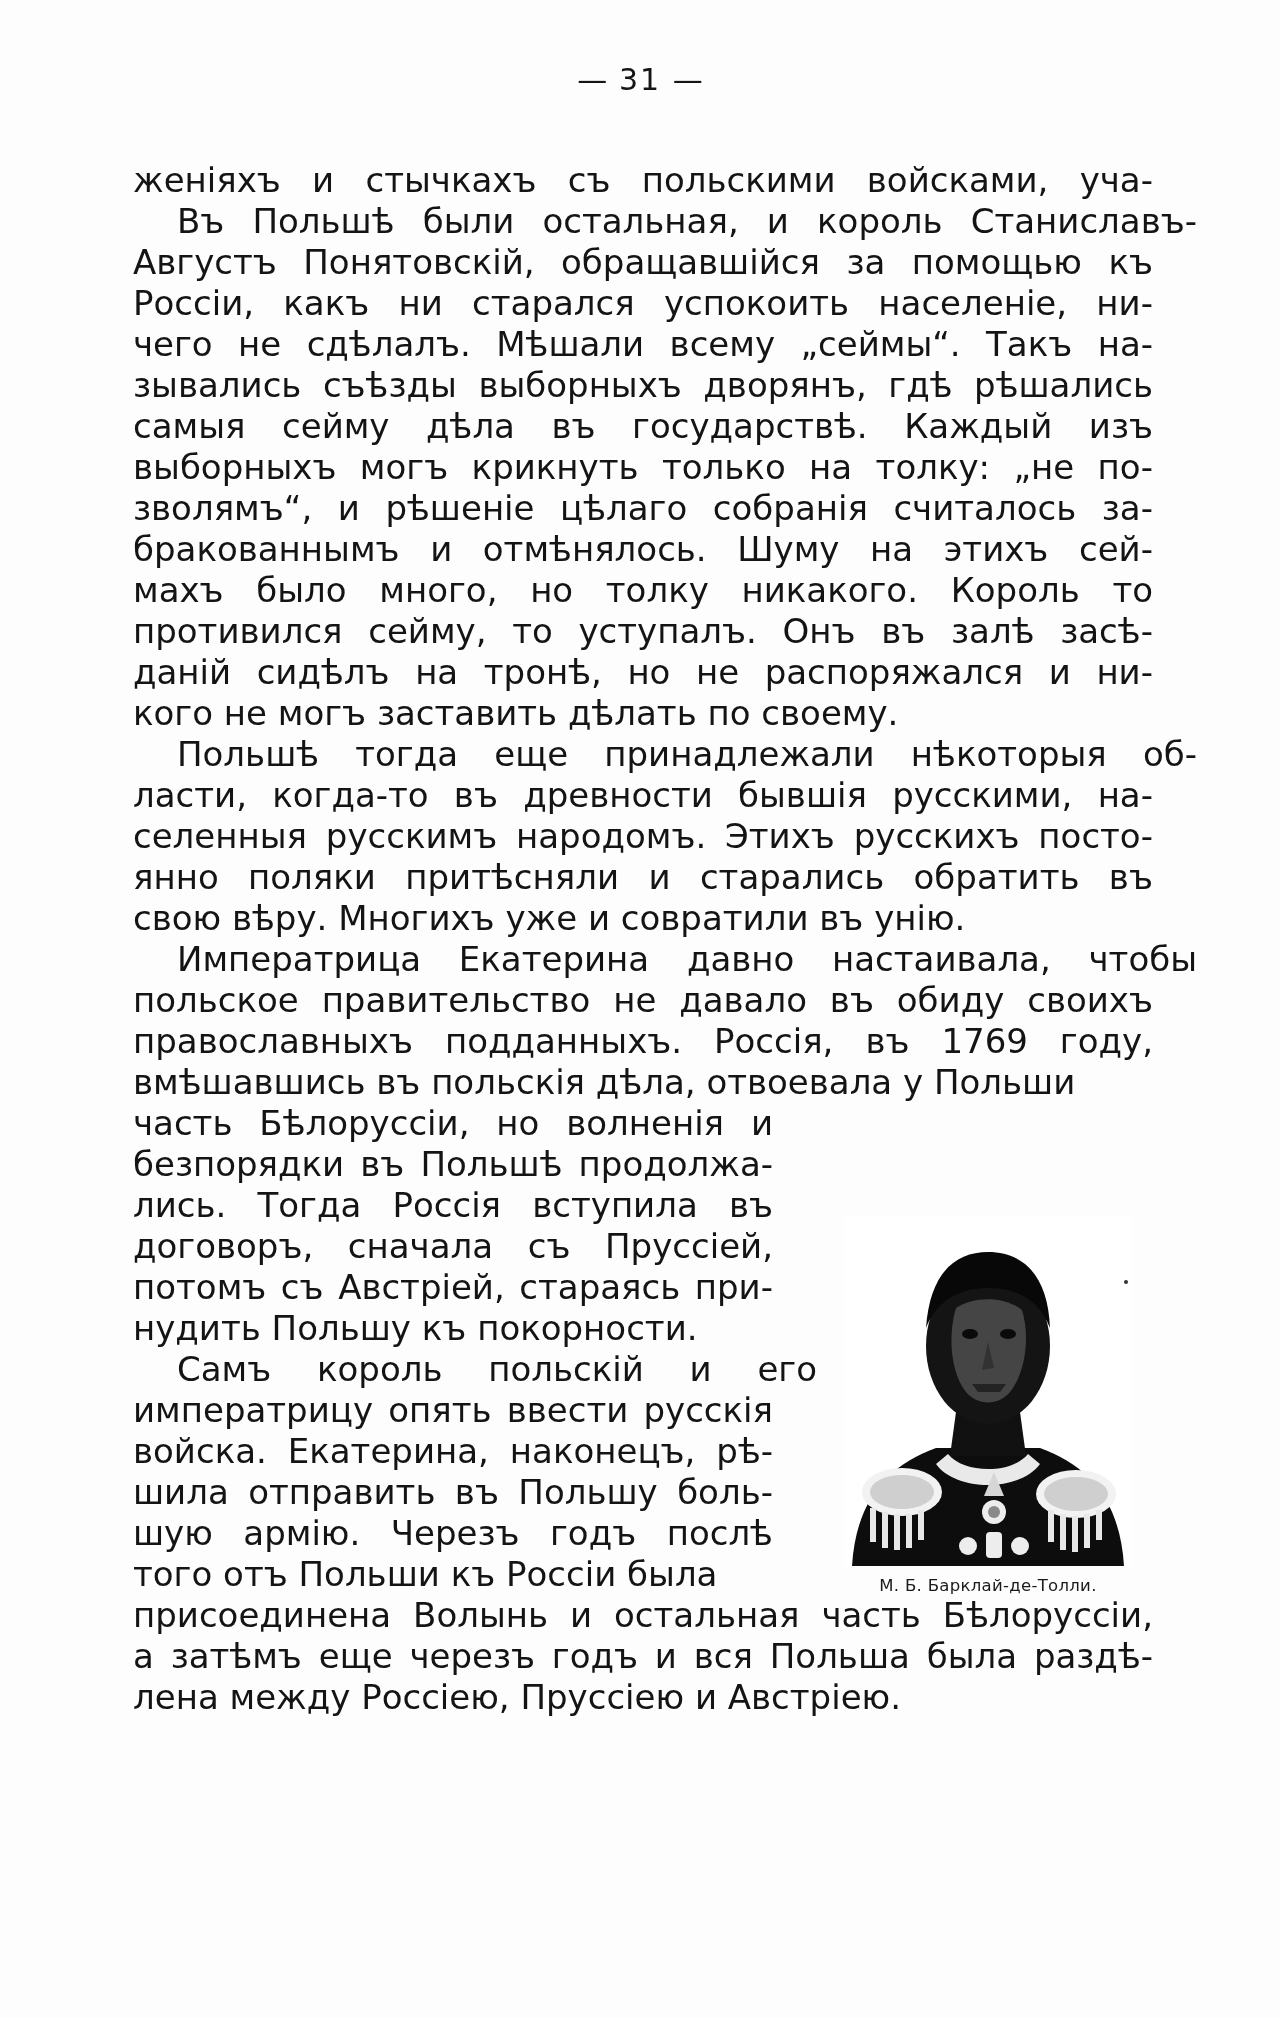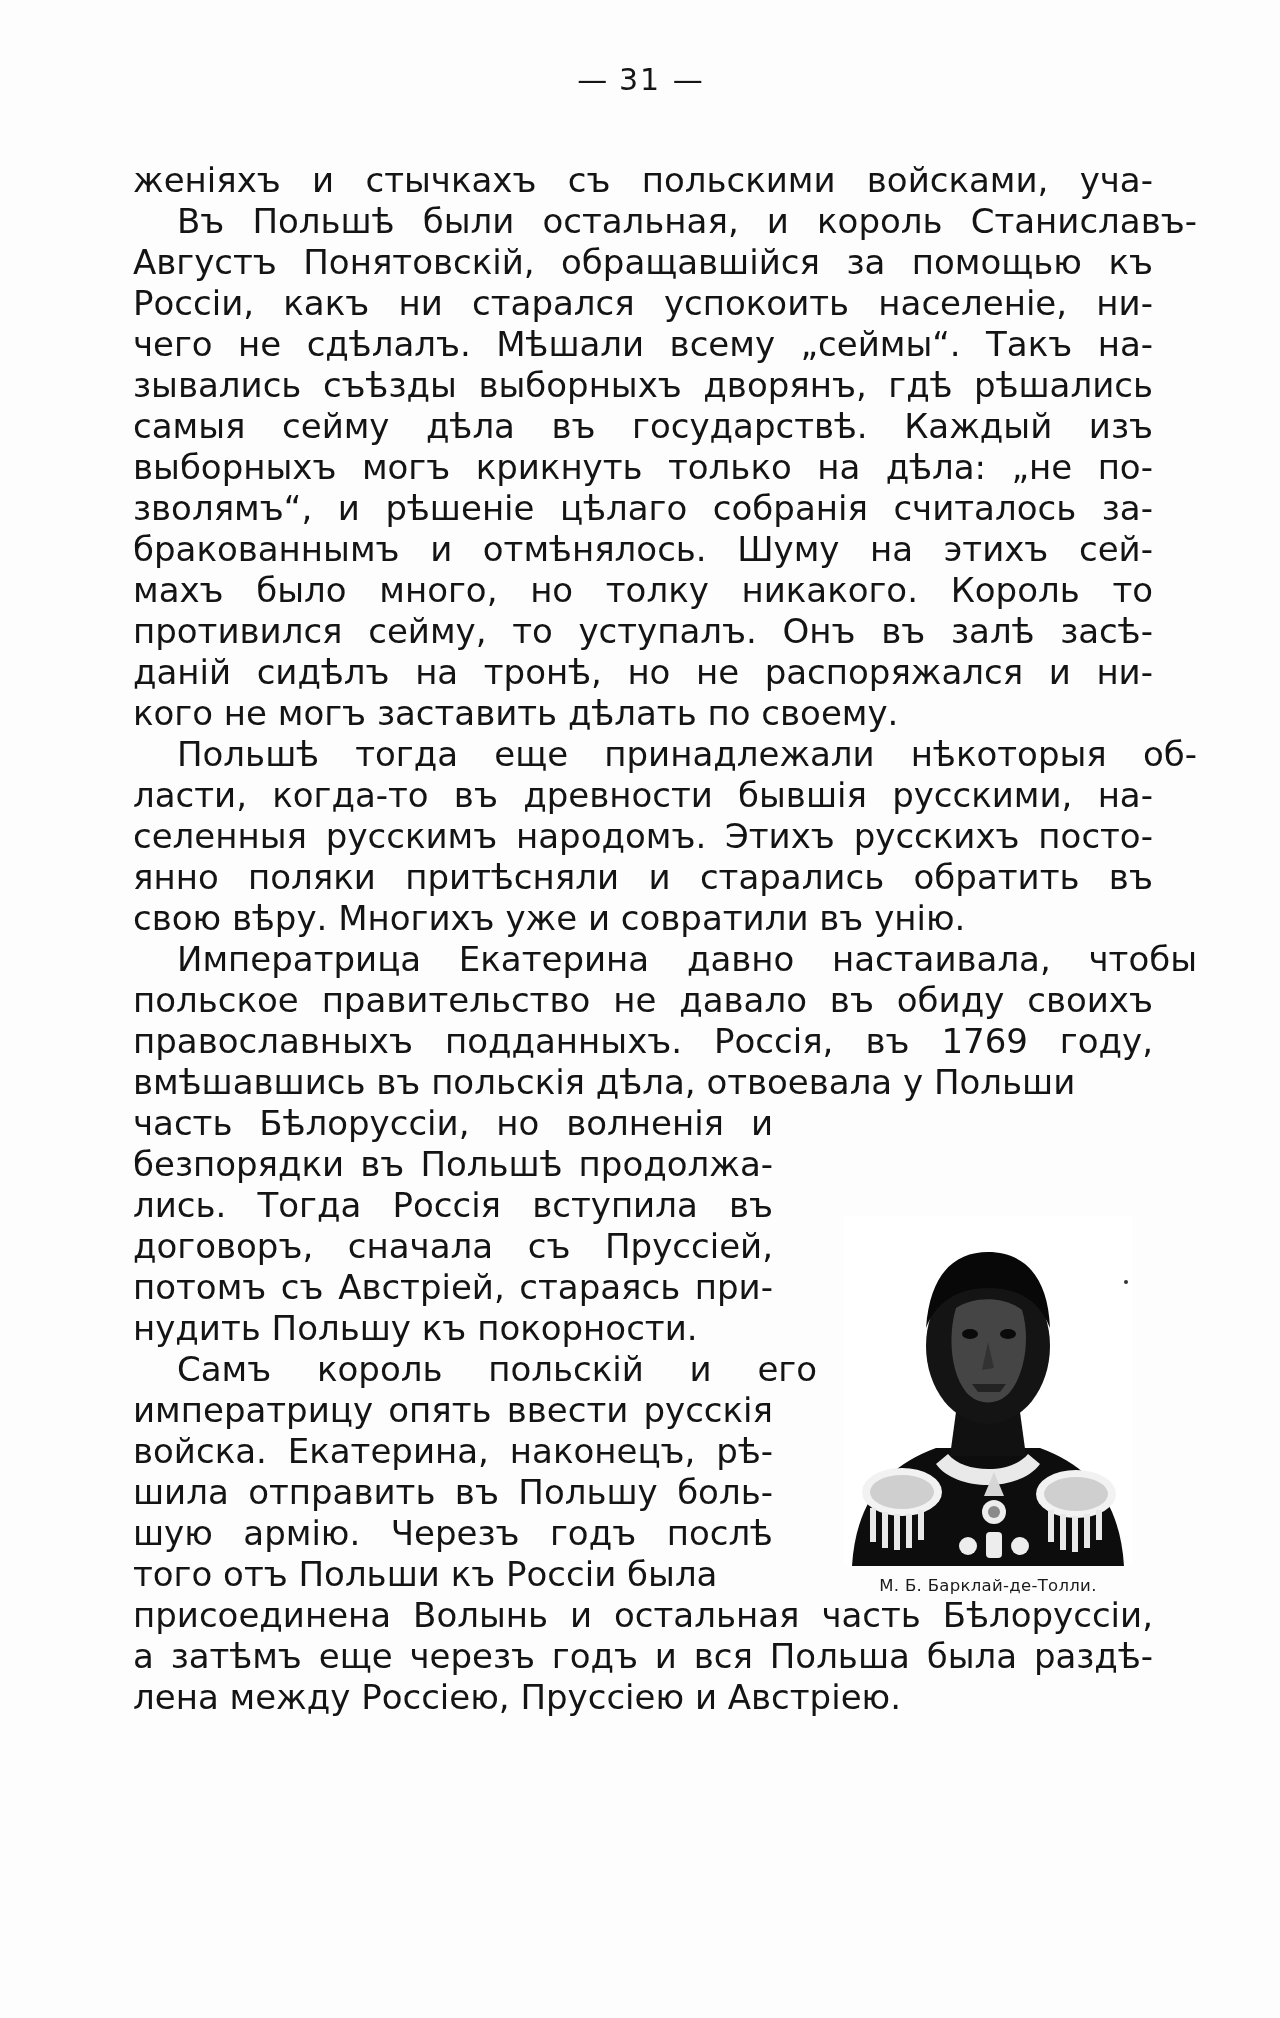--- a/index.html
+++ b/index.html
@@ -117,21 +117,21 @@
         <div class="para-lines full-col">
           <div class="line"><span class="w">женіяхъ</span><span class="w">и</span><span class="w">стычкахъ</span><span class="w">съ</span><span class="w">польскими</span><span class="w">войсками,</span><span class="w">уча-</span></div>
         </div>
         <div class="para-lines full-col">
           <div class="line indent-first"><span class="w">Въ</span><span class="w">Польшѣ</span><span class="w">были</span><span class="w">остальная,</span><span class="w">и</span><span class="w">король</span><span class="w">Станиславъ-</span></div>
           <div class="line"><span class="w">Августъ</span><span class="w">Понятовскій,</span><span class="w">обращавшійся</span><span class="w">за</span><span class="w">помощью</span><span class="w">къ</span></div>
           <div class="line"><span class="w">Россіи,</span><span class="w">какъ</span><span class="w">ни</span><span class="w">старался</span><span class="w">успокоить</span><span class="w">населеніе,</span><span class="w">ни-</span></div>
           <div class="line"><span class="w">чего</span><span class="w">не</span><span class="w">сдѣлалъ.</span><span class="w">Мѣшали</span><span class="w">всему</span><span class="w">„сеймы“.</span><span class="w">Такъ</span><span class="w">на-</span></div>
           <div class="line"><span class="w">зывались</span><span class="w">съѣзды</span><span class="w">выборныхъ</span><span class="w">дворянъ,</span><span class="w">гдѣ</span><span class="w">рѣшались</span></div>
           <div class="line"><span class="w">самыя</span><span class="w">сейму</span><span class="w">дѣла</span><span class="w">въ</span><span class="w">государствѣ.</span><span class="w">Каждый</span><span class="w">изъ</span></div>
-          <div class="line"><span class="w">выборныхъ</span><span class="w">могъ</span><span class="w">крикнуть</span><span class="w">только</span><span class="w">на</span><span class="w">дѣла:</span><span class="w">„не</span><span class="w">по-</span></div>
+          <div class="line"><span class="w">выборныхъ</span><span class="w">могъ</span><span class="w">крикнуть</span><span class="w">только</span><span class="w">на</span><span class="w">толку:</span><span class="w">„не</span><span class="w">по-</span></div>
           <div class="line"><span class="w">зволямъ“,</span><span class="w">и</span><span class="w">рѣшеніе</span><span class="w">цѣлаго</span><span class="w">собранія</span><span class="w">считалось</span><span class="w">за-</span></div>
           <div class="line"><span class="w">бракованнымъ</span><span class="w">и</span><span class="w">отмѣнялось.</span><span class="w">Шуму</span><span class="w">на</span><span class="w">этихъ</span><span class="w">сей-</span></div>
           <div class="line"><span class="w">махъ</span><span class="w">было</span><span class="w">много,</span><span class="w">но</span><span class="w">толку</span><span class="w">никакого.</span><span class="w">Король</span><span class="w">то</span></div>
           <div class="line"><span class="w">противился</span><span class="w">сейму,</span><span class="w">то</span><span class="w">уступалъ.</span><span class="w">Онъ</span><span class="w">въ</span><span class="w">залѣ</span><span class="w">засѣ-</span></div>
           <div class="line"><span class="w">даній</span><span class="w">сидѣлъ</span><span class="w">на</span><span class="w">тронѣ,</span><span class="w">но</span><span class="w">не</span><span class="w">распоряжался</span><span class="w">и</span><span class="w">ни-</span></div>
           <div class="line last">кого не могъ заставить дѣлать по своему.</div>
         </div>
         <div class="para-lines full-col">
           <div class="line indent-first"><span class="w">Польшѣ</span><span class="w">тогда</span><span class="w">еще</span><span class="w">принадлежали</span><span class="w">нѣкоторыя</span><span class="w">об-</span></div>
           <div class="line"><span class="w">ласти,</span><span class="w">когда-то</span><span class="w">въ</span><span class="w">древности</span><span class="w">бывшія</span><span class="w">русскими,</span><span class="w">на-</span></div>

